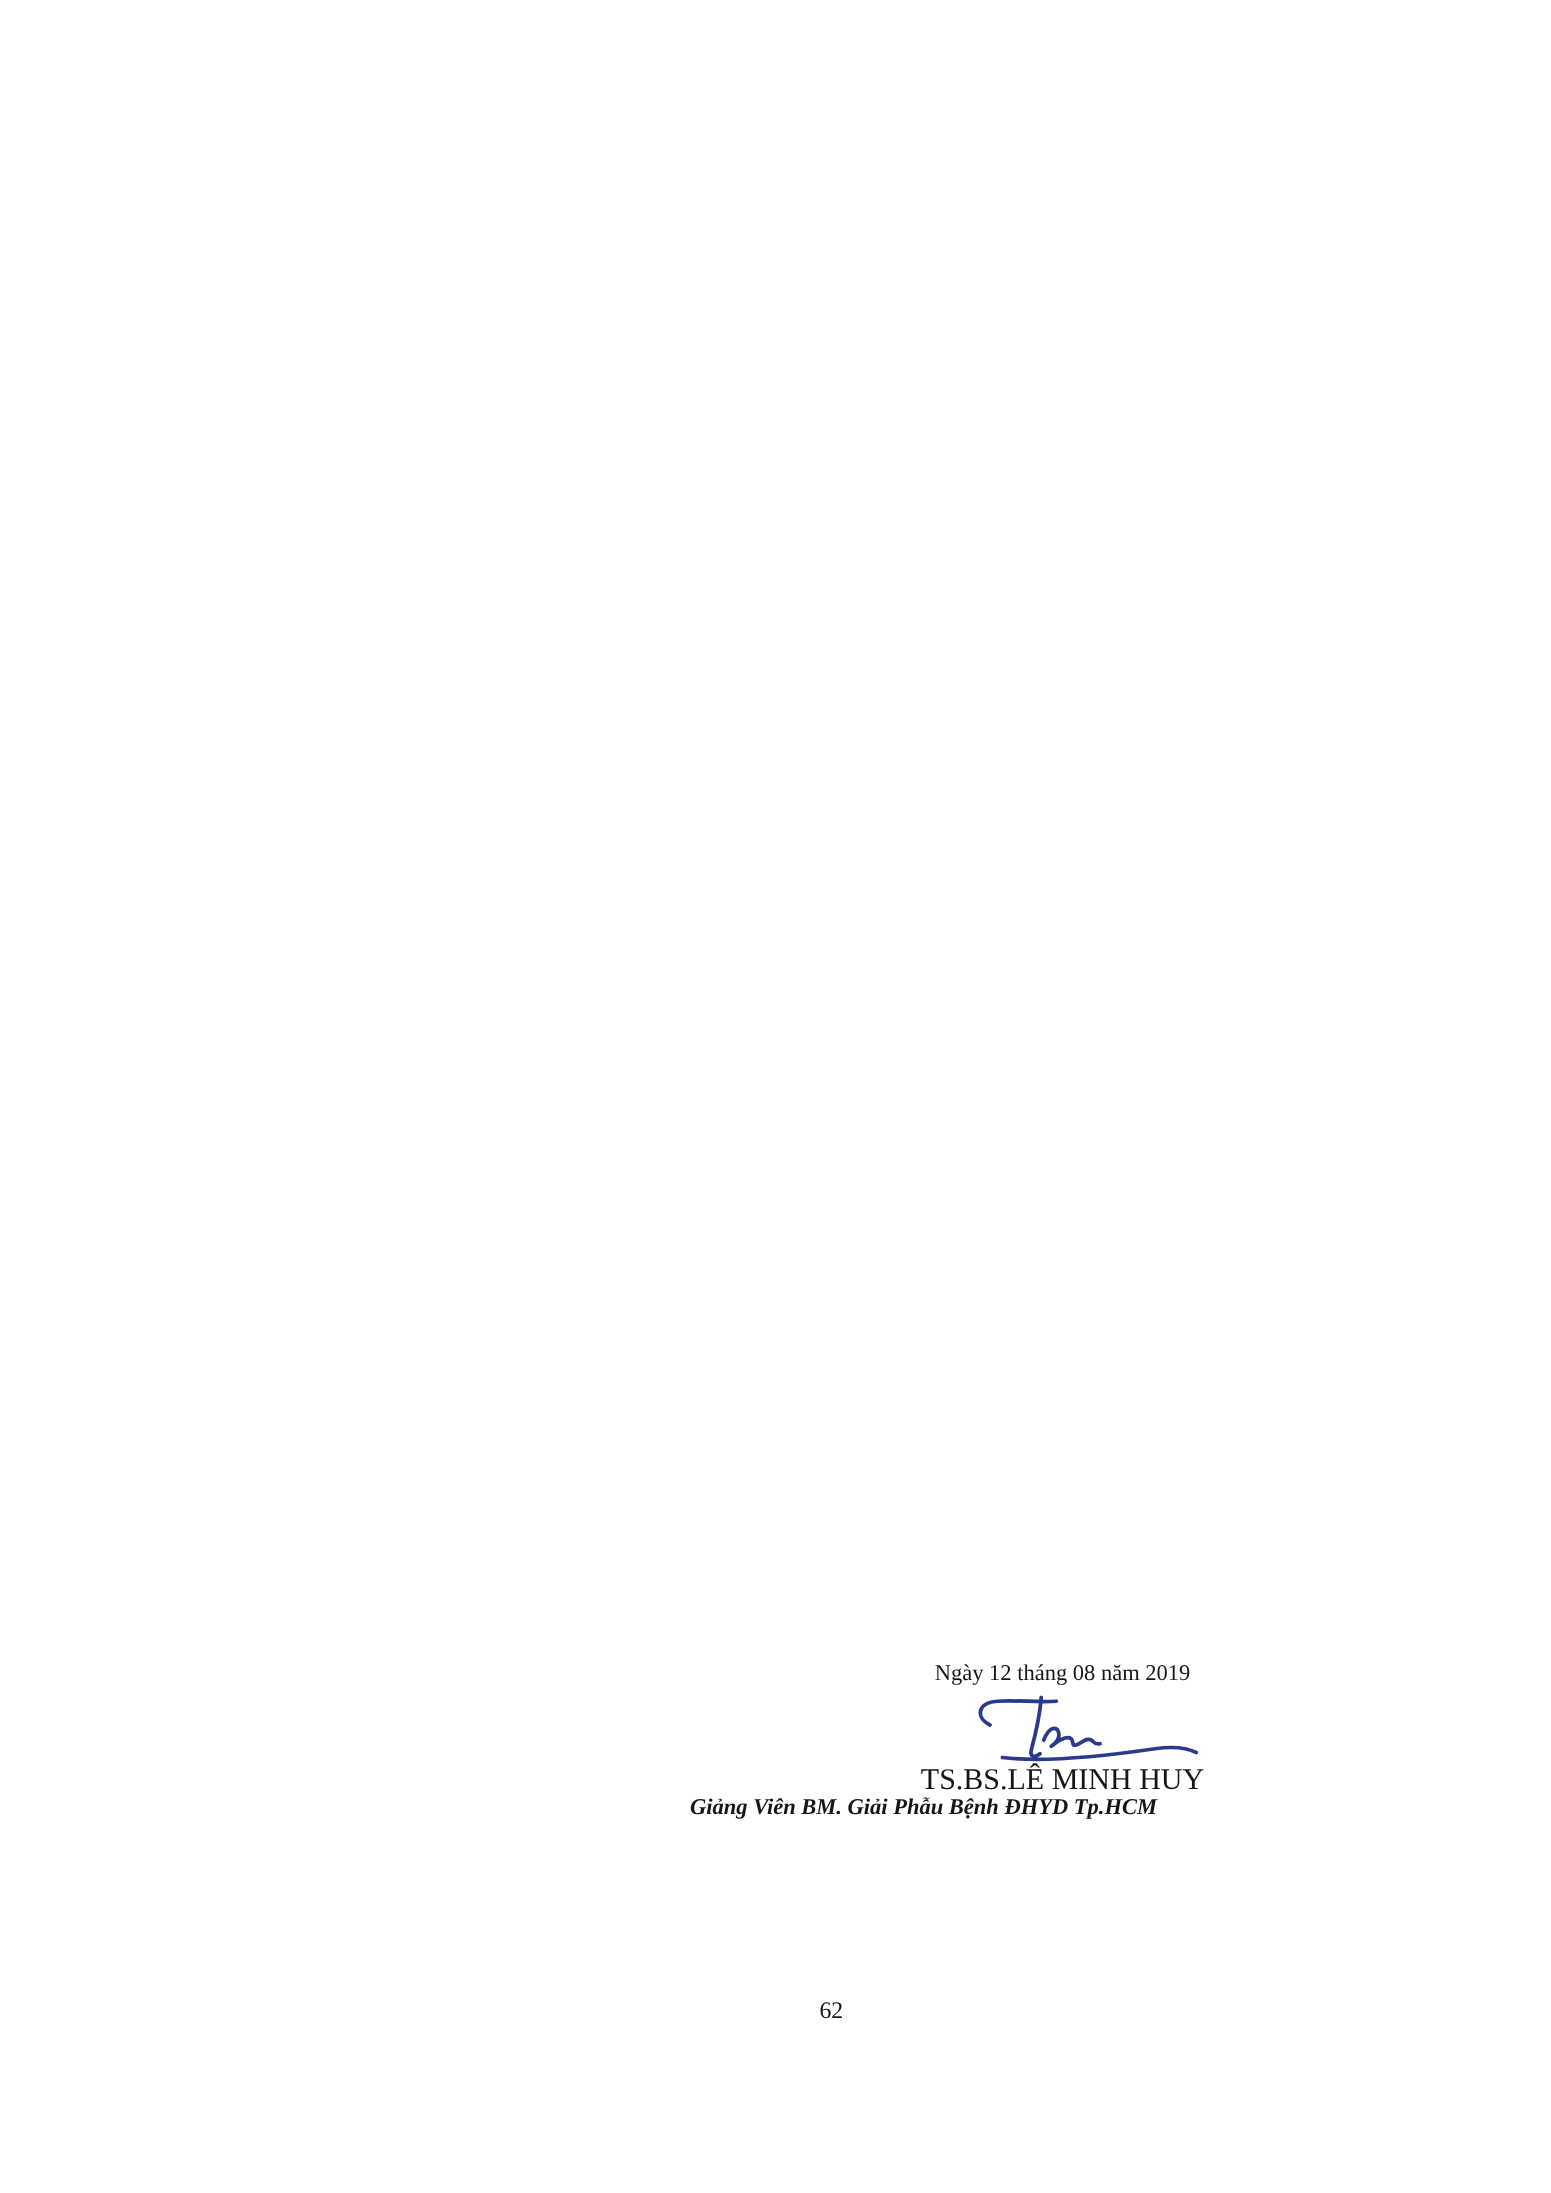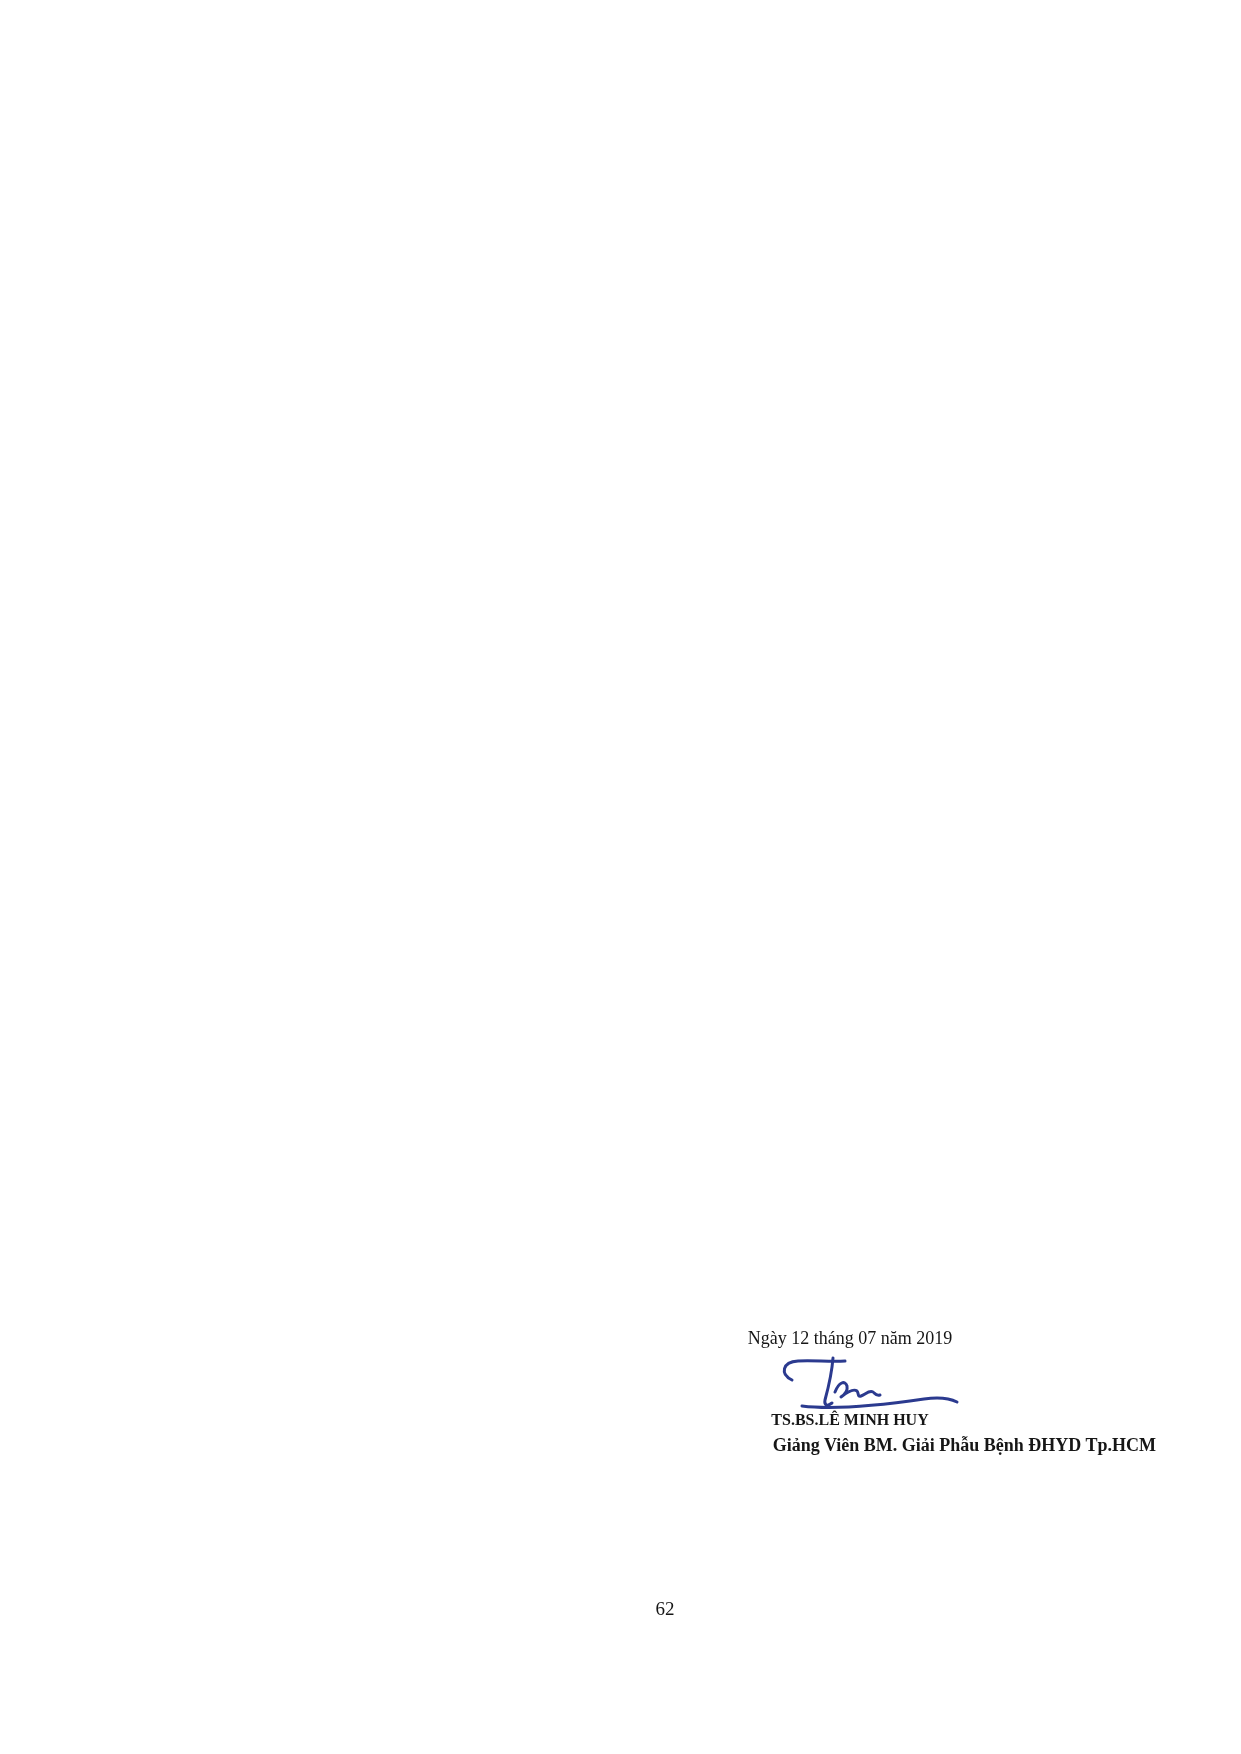--- a/index.html
+++ b/index.html
@@ -24,25 +24,25 @@
   #table-second { top:1152px; }
   .footer-date {
     position:absolute; left:600px; top:1328px; width:500px;
     text-align:center; font-size:18px;
   }
   .signature-wrap {
     position:absolute; left:772px; top:1349px; width:192px; height:64px;
   }
   .footer-name {
     position:absolute; left:600px; top:1411px; width:500px;
-    text-align:center; font-size:16px; font-weight:bold;
+    text-align:center; font-size:24px; font-weight:normal;
   }
   .footer-title {
-    position:absolute; left:576px; top:1435px; width:580px;
-    text-align:right; font-size:18px; font-weight:bold;
+    position:absolute; left:552px; top:1435px; width:580px;
+    text-align:left; font-size:18px; font-weight:bold;font-style:italic;
   }
   .page-number {
     position:absolute; left:610px; top:1598px; width:110px;
     text-align:center; font-size:19px;
   }
 </style>
 </head>
 <body>
 
 <div class="page">
@@ -62,21 +62,21 @@
       <colgroup>
         <col style="width: 56px;">
         <col style="width: 66px;">
         <col style="width: 229px;">
         <col style="width: 329px;">
         <col style="width: 49px;">
         <col style="width: 134px;">
       </colgroup>
     </table>
 
-  <div class="footer-date">Ngày 12 tháng 07 năm 2019</div>
+  <div class="footer-date">Ngày 12 tháng 08 năm 2019</div>
 
   <div class="signature-wrap">
     <svg width="192" height="64" viewBox="0 0 192 64" xmlns="http://www.w3.org/2000/svg">
       <g id="sig-strokes" fill="none" stroke="#2b3a8f" stroke-width="3" stroke-linecap="round" stroke-linejoin="round">
         <path d="M20,31 C8,25 10,13 26,12 C40,11 58,13 73,12"></path>
         <path d="M61,9 C60,22 56,40 53,51 C52,56 55,58 60,54"></path>
         <path d="M63,43 C67,33 73,31 75,37 C76,42 72,46 69,48 C74,44 81,39 85,42 C87,44 85,48 89,47 C94,45 97,41 101,43 C103,44 103,47 108,46"></path>
         <path d="M30,57 C62,61 104,57 152,50 C166,48 177,49 185,53"></path>
       </g>
     </svg>

